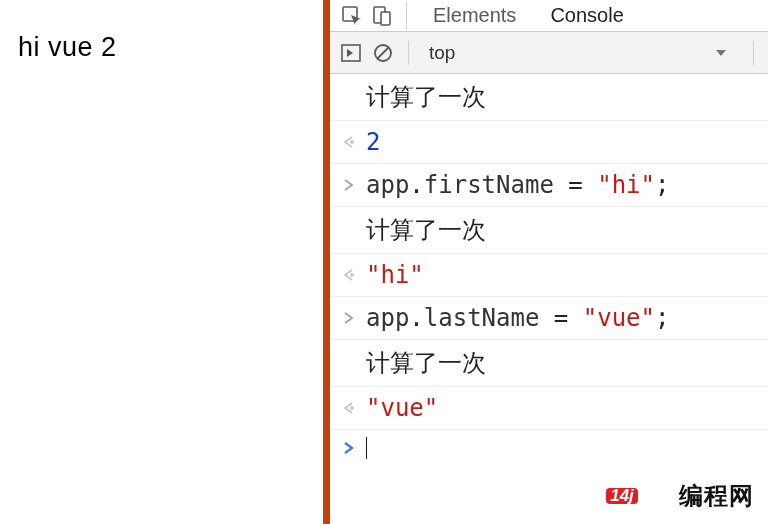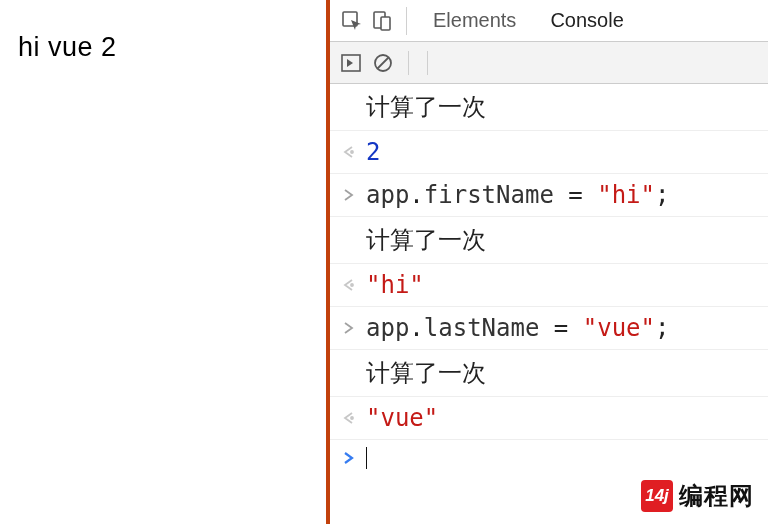--- a/index.html
+++ b/index.html
@@ -1,21 +1,21 @@
 <!DOCTYPE html>
 <html><head>
 <meta charset="utf-8">
 <style>
   * { margin: 0; padding: 0; box-sizing: border-box; }
   html, body { width: 768px; height: 524px; font-family: -apple-system, BlinkMacSystemFont, "Segoe UI", Helvetica, Arial, sans-serif; background: #fff; overflow: hidden; }
   .root { display: flex; width: 100%; height: 100%; }
-  .page-pane { width: 330px; height: 100%; border-right: 4px solid #c2410c; padding: 32px 18px; }
+  .page-pane { width: 330px; height: 100%; border-right: 7px solid #c2410c; padding: 32px 18px; }
   .page-text { font-size: 27px; color: #000; letter-spacing: 0.5px; font-weight: 400; }
   .devtools { flex: 1; height: 100%; display: flex; flex-direction: column; background: #fff; }
-  .tabbar { display: flex; align-items: center; height: 42px; border-bottom: 1px solid #ccc; padding: 4px 10px; gap: 6px; }
+  .tabbar { display: flex; align-items: center; height: 32px; border-bottom: 1px solid #ccc; padding: 4px 10px; gap: 6px; }
   .tb-icon { width: 24px; height: 24px; display: flex; align-items: center; justify-content: center; color: #5a5a5a; }
   .tabbar-sep { width: 1px; height: 28px; background: #d0d0d0; margin: 0 6px; }
   .tab { font-size: 20px; color: #5a5a5a; padding: 0 14px; height: 48px; display: flex; align-items: center; cursor: pointer; }
   .tab.active { color: #222; border-bottom: 3px solid #6aa8f8; padding-top: 3px; }
   .toolbar { display: flex; align-items: center; height: 42px; background: #f3f3f3; border-bottom: 1px solid #ccc; padding: 0 10px; gap: 10px; }
   .tl-icon { width: 22px; height: 22px; display: flex; align-items: center; justify-content: center; color: #5a5a5a; }
   .tl-sep { width: 1px; height: 24px; background: #cfcfcf; margin: 0 4px; }
   .context-select { flex: 1; display: flex; align-items: center; justify-content: space-between; font-size: 19px; color: #333; padding: 0 12px 0 6px; cursor: pointer; }
   .console { flex: 1; display: flex; flex-direction: column; font-family: Menlo, Consolas, monospace; font-size: 24px; }
   .row { display: flex; align-items: center; border-bottom: 1px solid #eee; padding: 7px 0 7px 6px; min-height: 38px; }
@@ -25,22 +25,22 @@
   .content { padding-left: 6px; }
   .tok-prop { color: #333; }
   .tok-punc { color: #222; }
   .tok-num { color: #1437c4; }
   .tok-str { color: #c41a16; }
   .log-text { color: #222; }
   .prompt { display: flex; align-items: center; padding: 7px 0 7px 6px; }
   .prompt .gutter { color: #367cf1; font-weight: bold; }
   .caret { width: 1px; height: 22px; background: #111; margin-left: 6px; }
   .watermark { position: absolute; right: 14px; bottom: 12px; display: flex; align-items: center; gap: 6px; }
-  .wm-box { width: 32px; height: 32px; background: #e01e23; border-radius: 4px; color: #fff; font-weight: 700; font-size: 17px; display: flex; align-items: center; justify-content: center; font-style: italic; font-family: Arial, sans-serif; }
-  .wm-text { font-size: 24px; font-weight: 800; color: #111; letter-spacing: 1px; }
+  .wm-box { width: 32px; height: 16px; background: #e01e23; border-radius: 4px; color: #fff; font-weight: 700; font-size: 17px; display: flex; align-items: center; justify-content: center; font-style: italic; font-family: Arial, sans-serif; }
+  .wm-text { font-size: 24px; font-weight: 800; color: #111; letter-spacing: 1px; margin-left: 35px; }
   svg { display: block; }
 </style>
 </head>
 <body>
 
 <div class="root">
   <div class="page-pane">
     <div class="page-text">hi vue 2</div>
   </div>
 
@@ -71,20 +71,28 @@
             <path d="M6 5 L12 9 L6 13 Z" fill="currentColor" stroke="none"></path>
           </svg>
       </div>
       <div class="tl-icon">
         <svg width="20" height="20" viewBox="0 0 20 20" fill="none" stroke="currentColor" stroke-width="1.8">
             <circle cx="10" cy="10" r="8"></circle>
             <line x1="4.5" y1="15.5" x2="15.5" y2="4.5"></line>
           </svg>
       </div>
       <div class="tl-sep"></div>
+      <div class="context-select">
+        <span>top</span>
+        <span style="color:#777;">
+          <svg width="12" height="12" viewBox="0 0 12 12">
+              <path d="M1 3 L6 9 L11 3 Z" fill="currentColor"></path>
+            </svg>
+        </span>
+      </div>
       <div class="tl-sep"></div>
     </div>
 
     <div class="console" id="console-body">
         <div class="row">
           <div class="gutter"></div>
           <div class="content log-text">计算了一次</div>
         </div>
         <div class="row">
           <div class="gutter">

